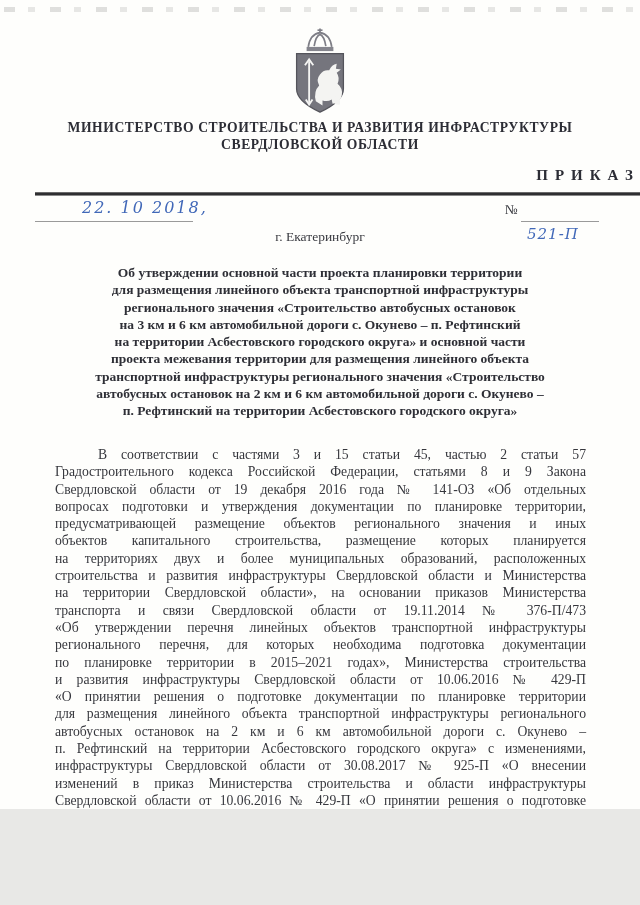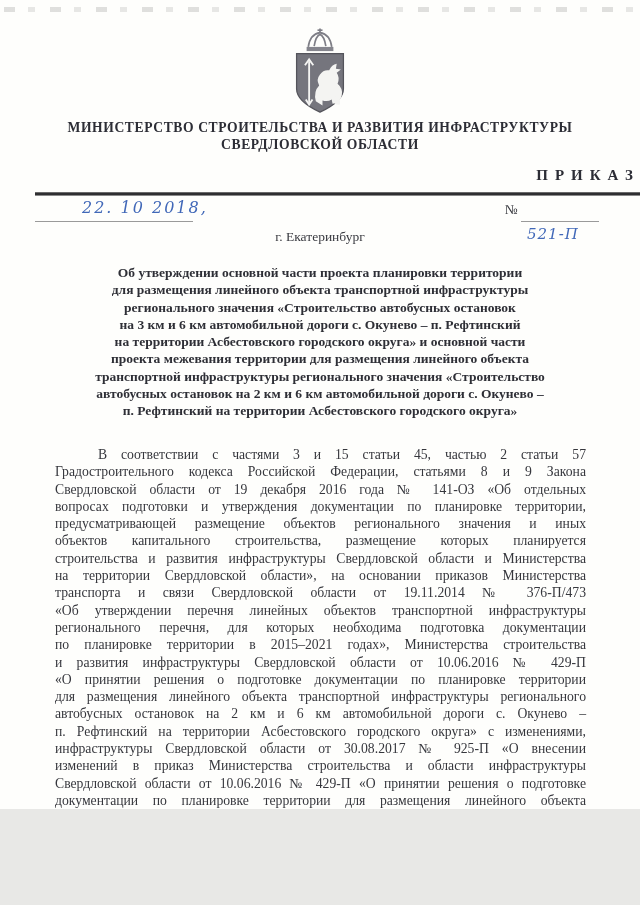--- a/index.html
+++ b/index.html
@@ -137,20 +137,21 @@
       <div>п. Рефтинский на территории Асбестовского городского округа»</div>
     </div>
 
   <div class="body-block">
       <div>В соответствии с частями 3 и 15 статьи 45, частью 2 статьи 57</div>
       <div>Градостроительного кодекса Российской Федерации, статьями 8 и 9 Закона</div>
       <div>Свердловской области от 19 декабря 2016 года № 141-ОЗ «Об отдельных</div>
       <div>вопросах подготовки и утверждения документации по планировке территории,</div>
       <div>предусматривающей размещение объектов регионального значения и иных</div>
       <div>объектов капитального строительства, размещение которых планируется</div>
+      <div>на территориях двух и более муниципальных образований, расположенных</div>
       <div>строительства и развития инфраструктуры Свердловской области и Министерства</div>
       <div>на территории Свердловской области», на основании приказов Министерства</div>
       <div>транспорта и связи Свердловской области от 19.11.2014 № 376-П/473</div>
       <div>«Об утверждении перечня линейных объектов транспортной инфраструктуры</div>
       <div>регионального перечня, для которых необходима подготовка документации</div>
       <div>по планировке территории в 2015–2021 годах», Министерства строительства</div>
       <div>и развития инфраструктуры Свердловской области от 10.06.2016 № 429-П</div>
       <div>«О принятии решения о подготовке документации по планировке территории</div>
       <div>для размещения линейного объекта транспортной инфраструктуры регионального</div>
       <div>автобусных остановок на 2 км и 6 км автомобильной дороги с. Окунево –</div>

